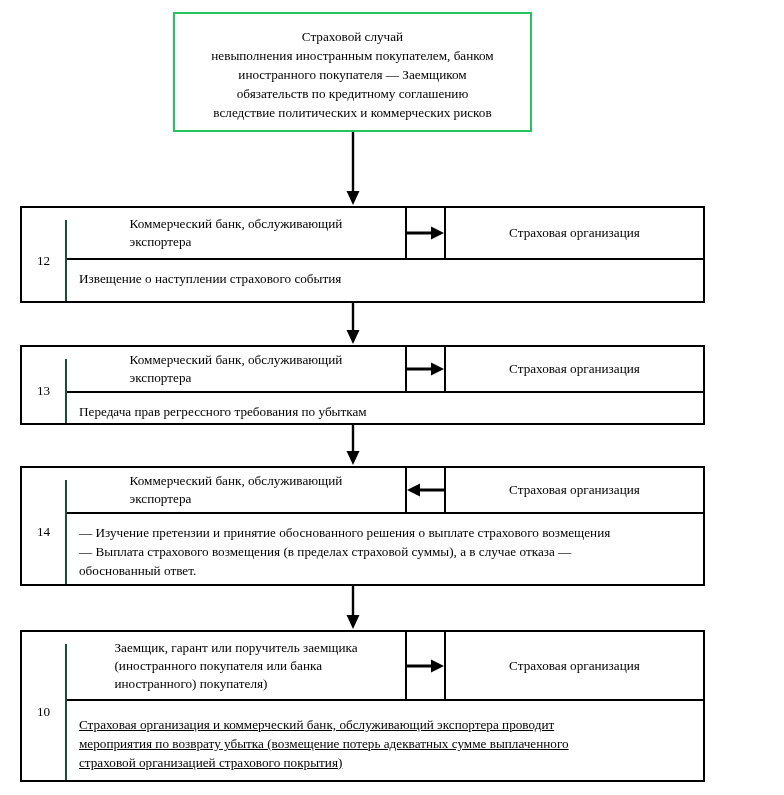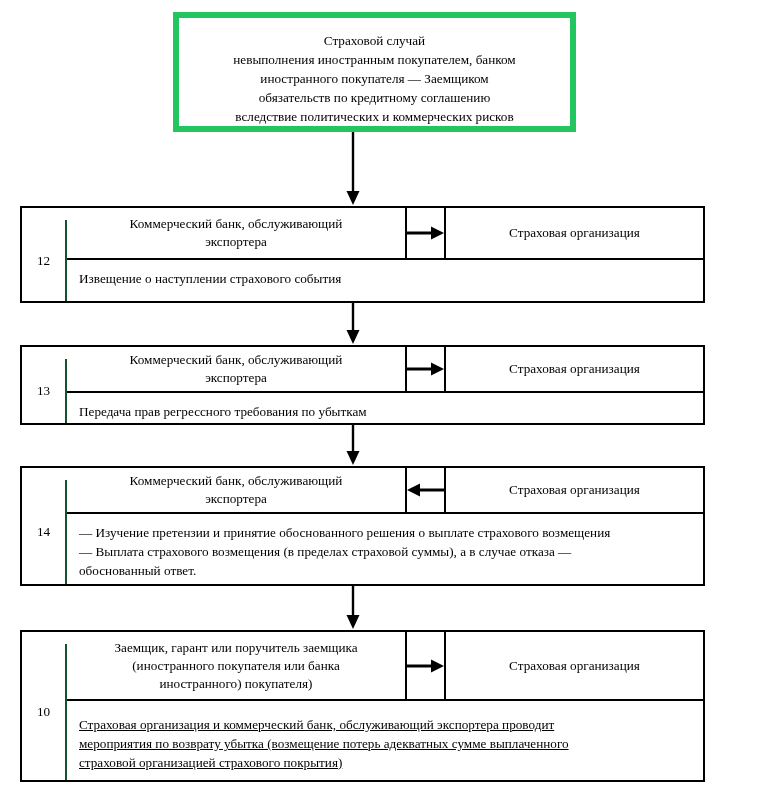--- a/index.html
+++ b/index.html
@@ -18,23 +18,23 @@
     height: 795px;
     overflow: hidden;
     background: #ffffff;
   }
 
   
   .event-box {
     position: absolute;
     left: 173px;
     top: 12px;
-    width: 403px;
+    width: 359px;
     height: 120px;
-    border: 6px solid #22c55e;
+    border: 2px solid #22c55e;
     box-sizing: border-box;
     display: flex;
     align-items: flex-start;
     justify-content: center;
     padding-top: 13px;
   }
   .event-box-text {
     text-align: center;
     font-size: 13.2px;
     line-height: 19px;
@@ -75,21 +75,20 @@
     flex-direction: row;
     border-bottom: 2px solid #000000;
     box-sizing: border-box;
   }
   .actor-left {
     flex: 1 1 auto;
     box-sizing: border-box;
     display: flex;
     align-items: center;
     justify-content: center;
-    text-align: center;
     font-size: 13.2px;
     line-height: 18px;
     white-space: pre-line;
     padding: 4px 8px;
     min-width: 0;
   }
   .arrow-cell {
     width: 41px;
     flex: 0 0 41px;
     border-left: 2px solid #000000;

